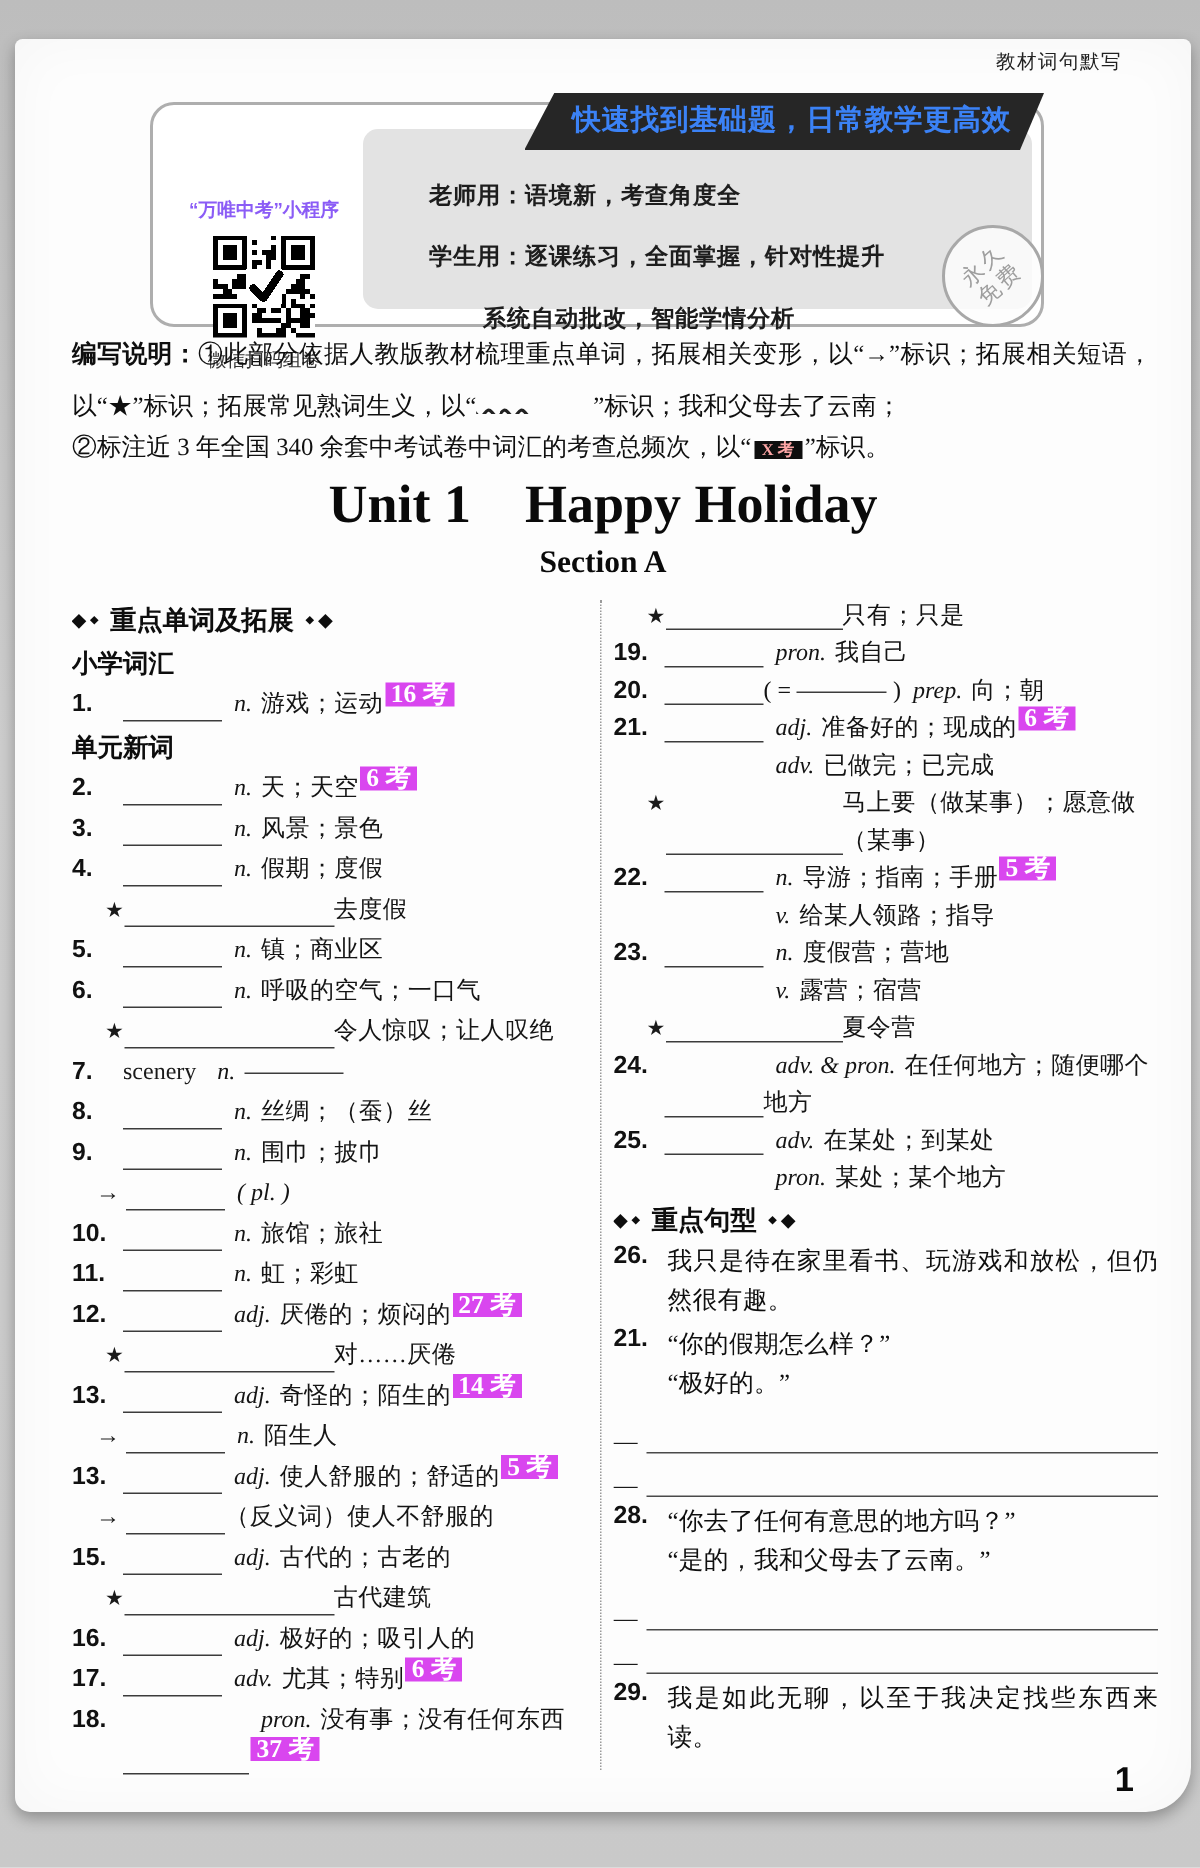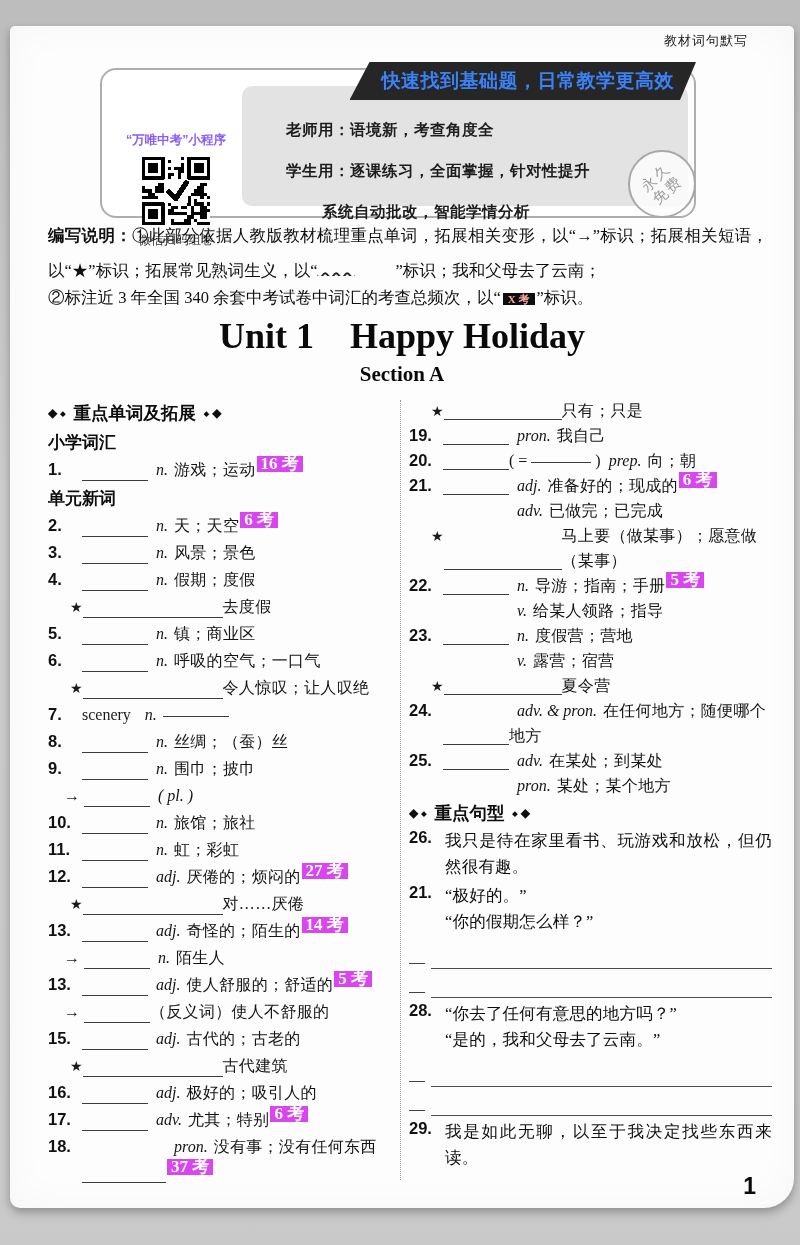--- a/index.html
+++ b/index.html
@@ -466,22 +466,22 @@
             <span class="num">26.</span>
             <div class="sent-body">
               <div class="cnline">我只是待在家里看书、玩游戏和放松，但仍然很有趣。</div>
             </div>
           </div>
         </div>
         <div class="sent">
           <div class="sent-top">
             <span class="num">21.</span>
             <div class="sent-body">
+              <div class="cnline">“你的假期怎么样？”</div>
               <div class="cnline">“极好的。”</div>
-              <div class="cnline">“你的假期怎么样？”</div>
             </div>
           </div>
           <div class="answers">
             <div class="ansrow">
               <span class="ansdash">—</span>
               <div class="ansline"></div>
             </div>
             <div class="ansrow">
               <span class="ansdash">—</span>
               <div class="ansline"></div>

